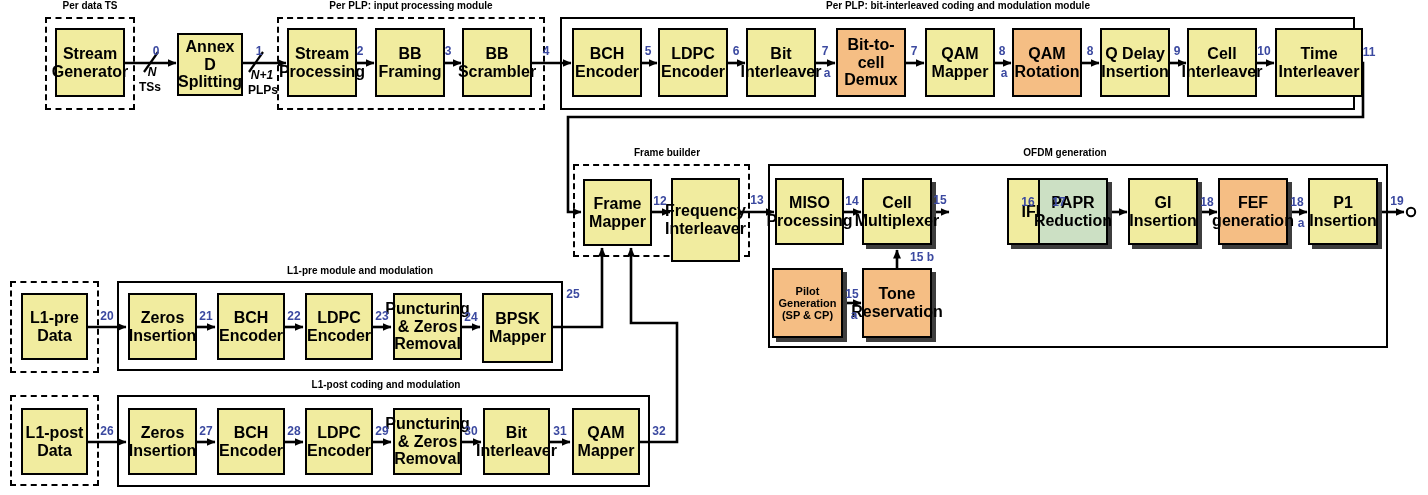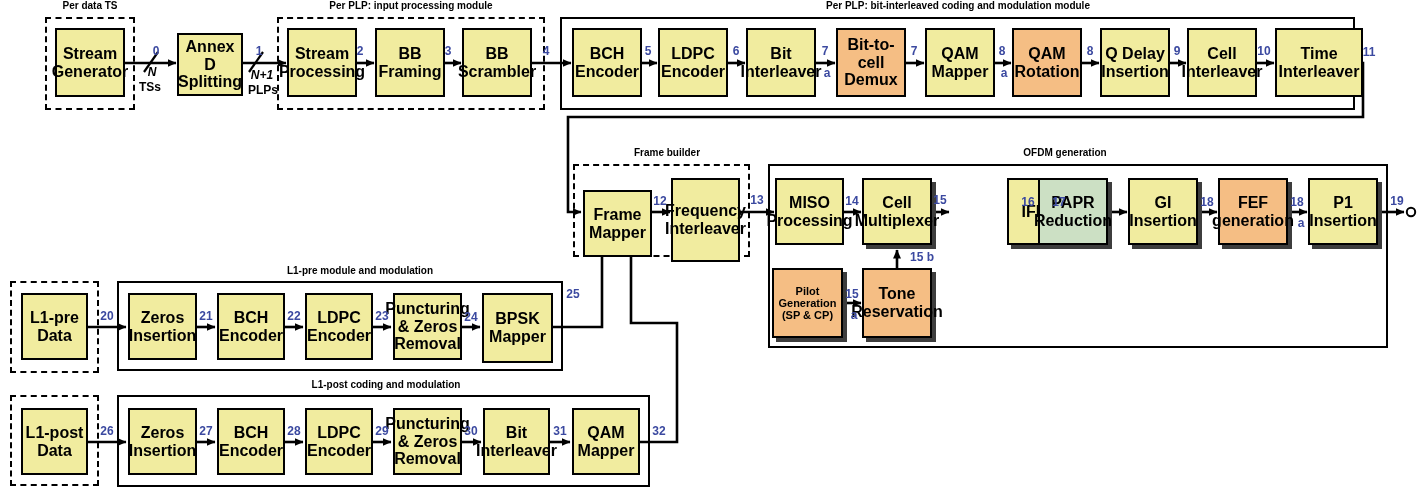--- a/index.html
+++ b/index.html
@@ -146,21 +146,21 @@
 Mapper</div>
   <div class="blk stacked orange" style="left:1012px;top:28px;width:70px;height:69px">QAM
 Rotation</div>
   <div class="blk stacked" style="left:1100px;top:28px;width:70px;height:69px">Q Delay
 Insertion</div>
   <div class="blk stacked" style="left:1187px;top:28px;width:70px;height:69px">Cell
 Interleaver</div>
   <div class="blk stacked" style="left:1275px;top:28px;width:88px;height:69px">Time
 Interleaver</div>
 
-  <div class="blk" style="left:583px;top:190px;width:69px;height:67px">Frame
+  <div class="blk" style="left:583px;top:179px;width:69px;height:67px">Frame
 Mapper</div>
   <div class="blk" style="left:671px;top:178px;width:69px;height:84px">Frequency
 Interleaver</div>
   <div class="blk" style="left:775px;top:178px;width:69px;height:67px">MISO
 Processing</div>
   <div class="blk shadow" style="left:862px;top:178px;width:70px;height:67px">Cell
 Multiplexer</div>
   <div class="blk shadow" style="left:1007px;top:178px;width:63px;height:67px">IFFT</div>
   <div class="blk shadow green" style="left:1038px;top:178px;width:70px;height:67px">PAPR
 Reduction</div>

